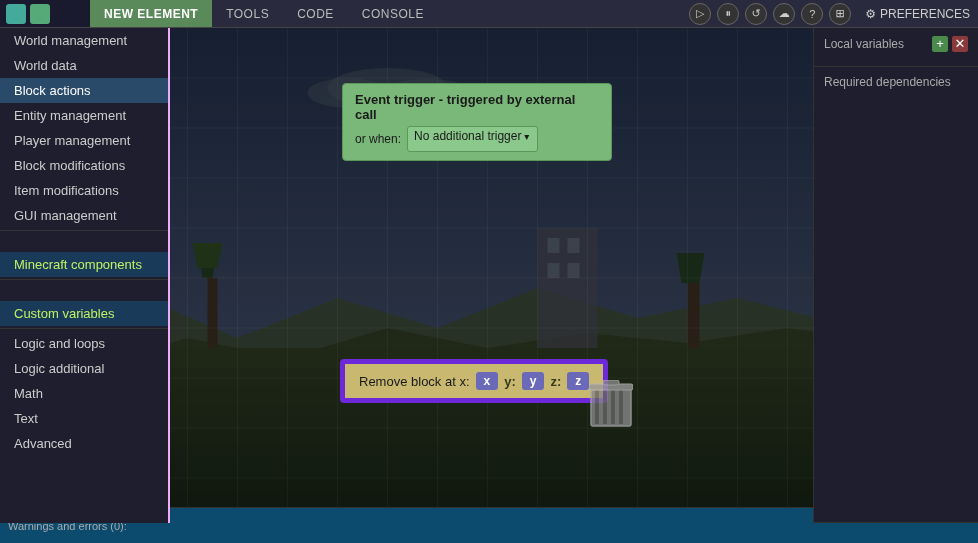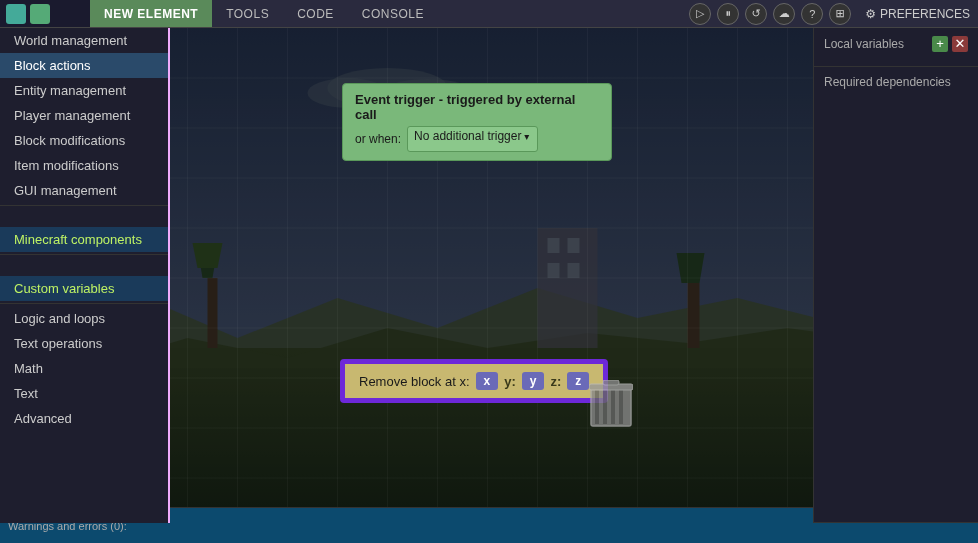--- a/index.html
+++ b/index.html
@@ -309,33 +309,34 @@
       <span class="gear-sym">⚙</span>
       <span>PREFERENCES</span>
     </div>
   </div>
 </div>
 
 <div id="main-layout" style="position:relative;display:flex;height:495px;">
 
   <div id="sidebar">
     <div class="sidebar-item">World management</div>
+    <div class="sidebar-item">World data</div>
     <div class="sidebar-item active">Block actions</div>
     <div class="sidebar-item">Entity management</div>
     <div class="sidebar-item">Player management</div>
     <div class="sidebar-item">Block modifications</div>
     <div class="sidebar-item">Item modifications</div>
     <div class="sidebar-item">GUI management</div>
     <div class="sidebar-divider"></div>
     <div class="sidebar-item highlighted">Minecraft components</div>
     <div class="sidebar-divider"></div>
     <div class="sidebar-item highlighted">Custom variables</div>
     <div class="sidebar-divider"></div>
     <div class="sidebar-item">Logic and loops</div>
-    <div class="sidebar-item">Text operations</div>
+    <div class="sidebar-item">Logic additional</div>
     <div class="sidebar-item">Math</div>
     <div class="sidebar-item">Text</div>
     <div class="sidebar-item">Advanced</div>
   </div>
 
   <div id="canvas-area">
 
     <svg class="world-scene" viewBox="0 0 808 495" preserveAspectRatio="xMidYMid slice">
 
       <defs>

